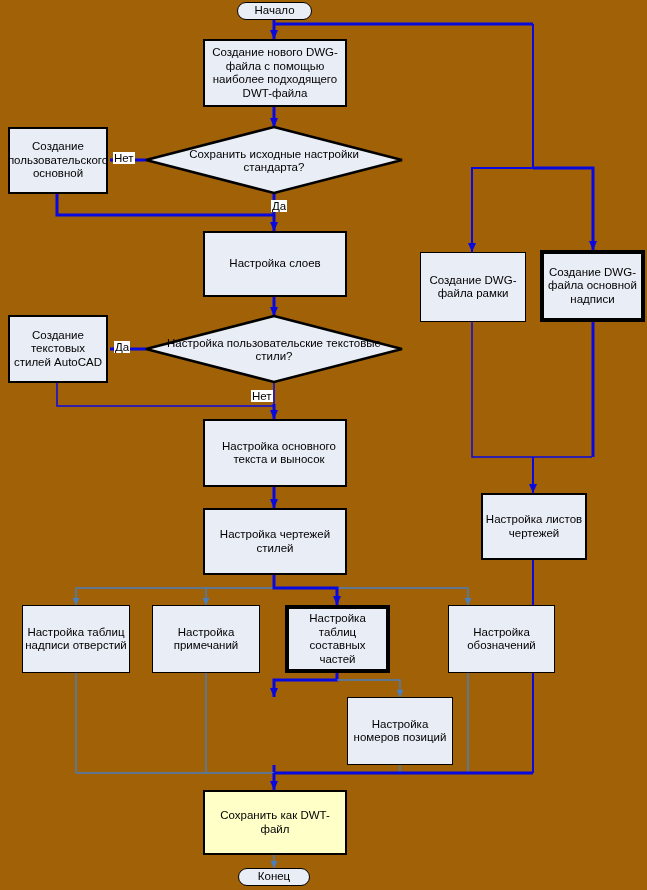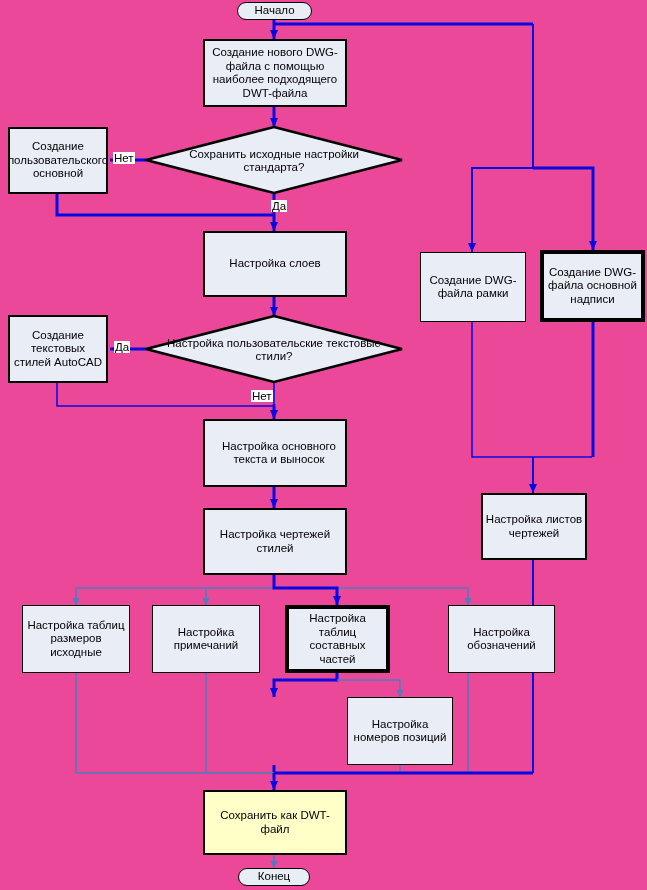--- a/index.html
+++ b/index.html
@@ -1,17 +1,17 @@
 <!DOCTYPE html>
 <html style="--fill: #e9edf6; --saveFill: #ffffc8; --bold: #0808e0; --steel: #4a7ebd;"><head>
 <meta charset="utf-8">
 <style>
   html,body{margin:0;padding:0;background:#ffffff;}
   body{font-family:"Liberation Sans","DejaVu Sans",sans-serif;}
-  #canvas{position:relative;width:647px;height:890px;background:#ec4899;overflow:hidden;}
+  #canvas{position:relative;width:647px;height:890px;background:#a16207;overflow:hidden;}
   #wires{position:absolute;left:0;top:0;z-index:1;}
   .node{
     position:absolute;z-index:2;box-sizing:border-box;
     background:var(--fill);border:1.5px solid #000;
     display:flex;align-items:center;justify-content:center;
     text-align:center;font-size:11.5px;line-height:13.5px;color:#000;
     padding:2px;overflow-wrap:break-word;
   }
   .b2{border-width:2.5px;}
   .b3{border-width:4px;}
@@ -94,21 +94,21 @@
   <div class="node b2" style="left:203px;top:231px;width:144px;height:66px;">Настройка слоев</div>
   <div class="node b2" style="left:203px;top:419px;width:144px;height:68px;padding-left:10px;">Настройка основного текста и выносок</div>
   <div class="node b2" style="left:203px;top:508px;width:144px;height:67px;">Настройка чертежей стилей</div>
 
   <div class="dtext" style="left:159px;top:147px;width:230px;height:28px;">Сохранить исходные настройки стандарта?</div>
   <div class="dtext" style="left:154px;top:336px;width:240px;height:28px;">Настройка пользовательские текстовые стили?</div>
 
   <div class="node b2" style="left:8px;top:127px;width:100px;height:67px;">Создание пользовательского основной</div>
   <div class="node b2" style="left:8px;top:315px;width:100px;height:68px;">Создание текстовых стилей AutoCAD</div>
 
-  <div class="node" style="left:22px;top:605px;width:108px;height:68px;">Настройка таблиц размеров исходные</div>
+  <div class="node" style="left:22px;top:605px;width:108px;height:68px;">Настройка таблиц надписи отверстий</div>
   <div class="node" style="left:152px;top:605px;width:108px;height:68px;">Настройка примечаний</div>
   <div class="node b3" style="left:285px;top:605px;width:105px;height:68px;">Настройка таблиц составных частей</div>
   <div class="node" style="left:415px;top:605px;width:107px;height:68px;margin-left:33px;">Настройка обозначений</div>
 
   <div class="node" style="left:347px;top:697px;width:106px;height:68px;">Настройка номеров позиций</div>
 
   <div class="node" style="left:420px;top:252px;width:106px;height:70px;">Создание DWG-файла рамки</div>
   <div class="node b3" style="left:540px;top:250px;width:105px;height:72px;">Создание DWG-файла основной надписи</div>
   <div class="node b2" style="left:481px;top:493px;width:106px;height:67px;">Настройка листов чертежей</div>
 

